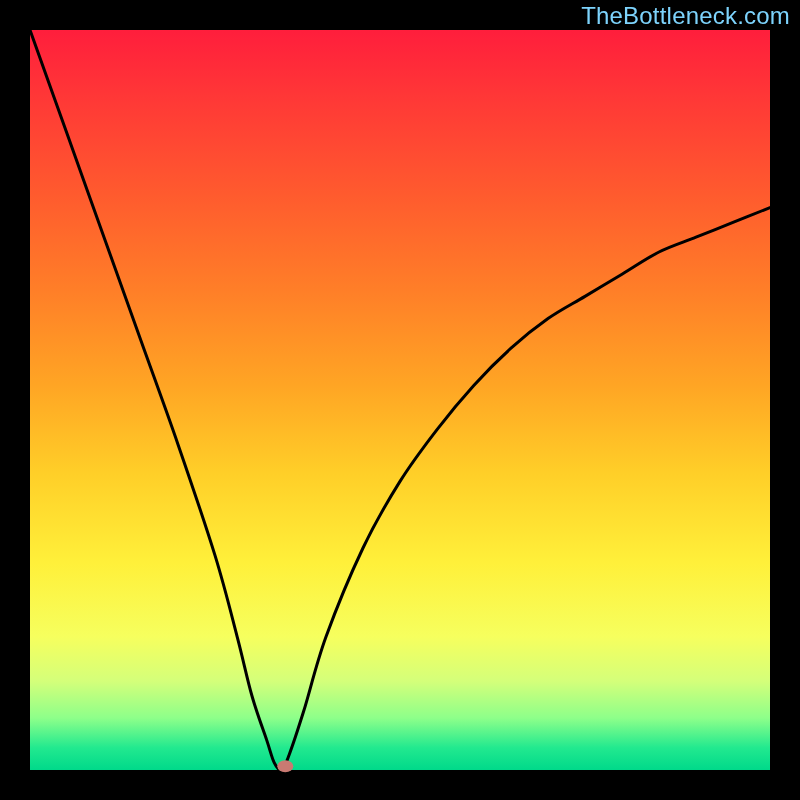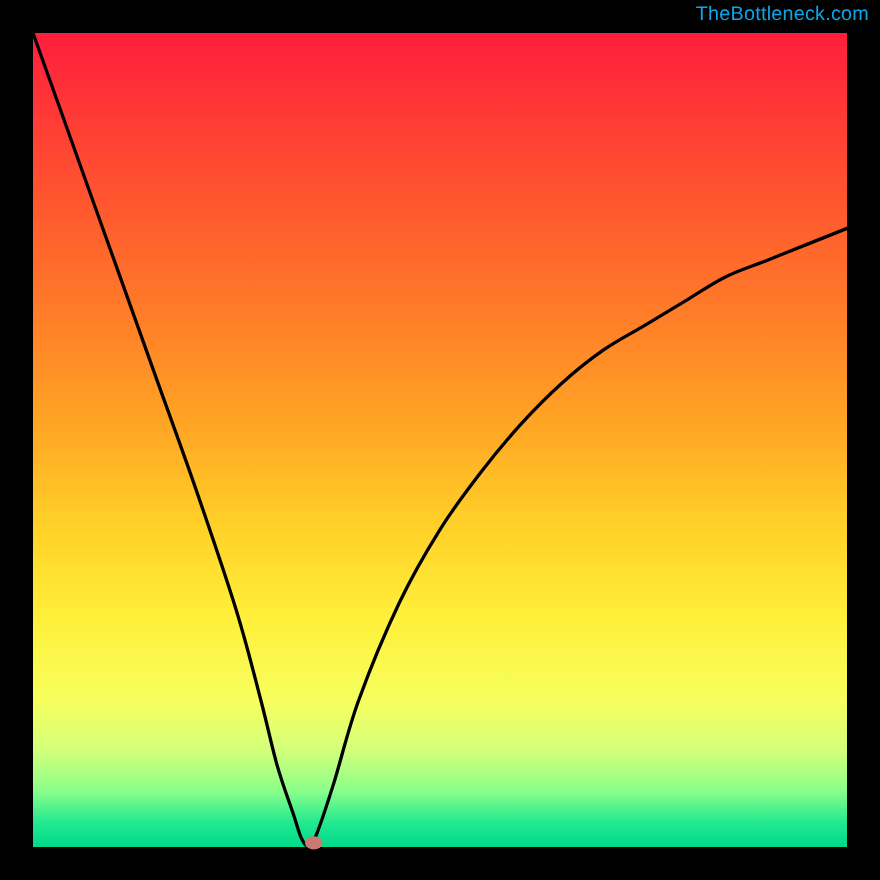--- a/index.html
+++ b/index.html
@@ -14,22 +14,22 @@
   .frame {
     position: relative;
     width: 800px;
     height: 800px;
     background: #000;
   }
   .attribution {
     position: absolute;
     top: 2px;
     right: 10px;
-    color: #0ea5e9;
-    font-size: 18px;
+    color: #7dd3fc;
+    font-size: 24px;
     letter-spacing: 0.2px;
     z-index: 10;
   }
   .plot {
     position: absolute;
     display: block;
   }
 </style>
 </head>
 <body>

